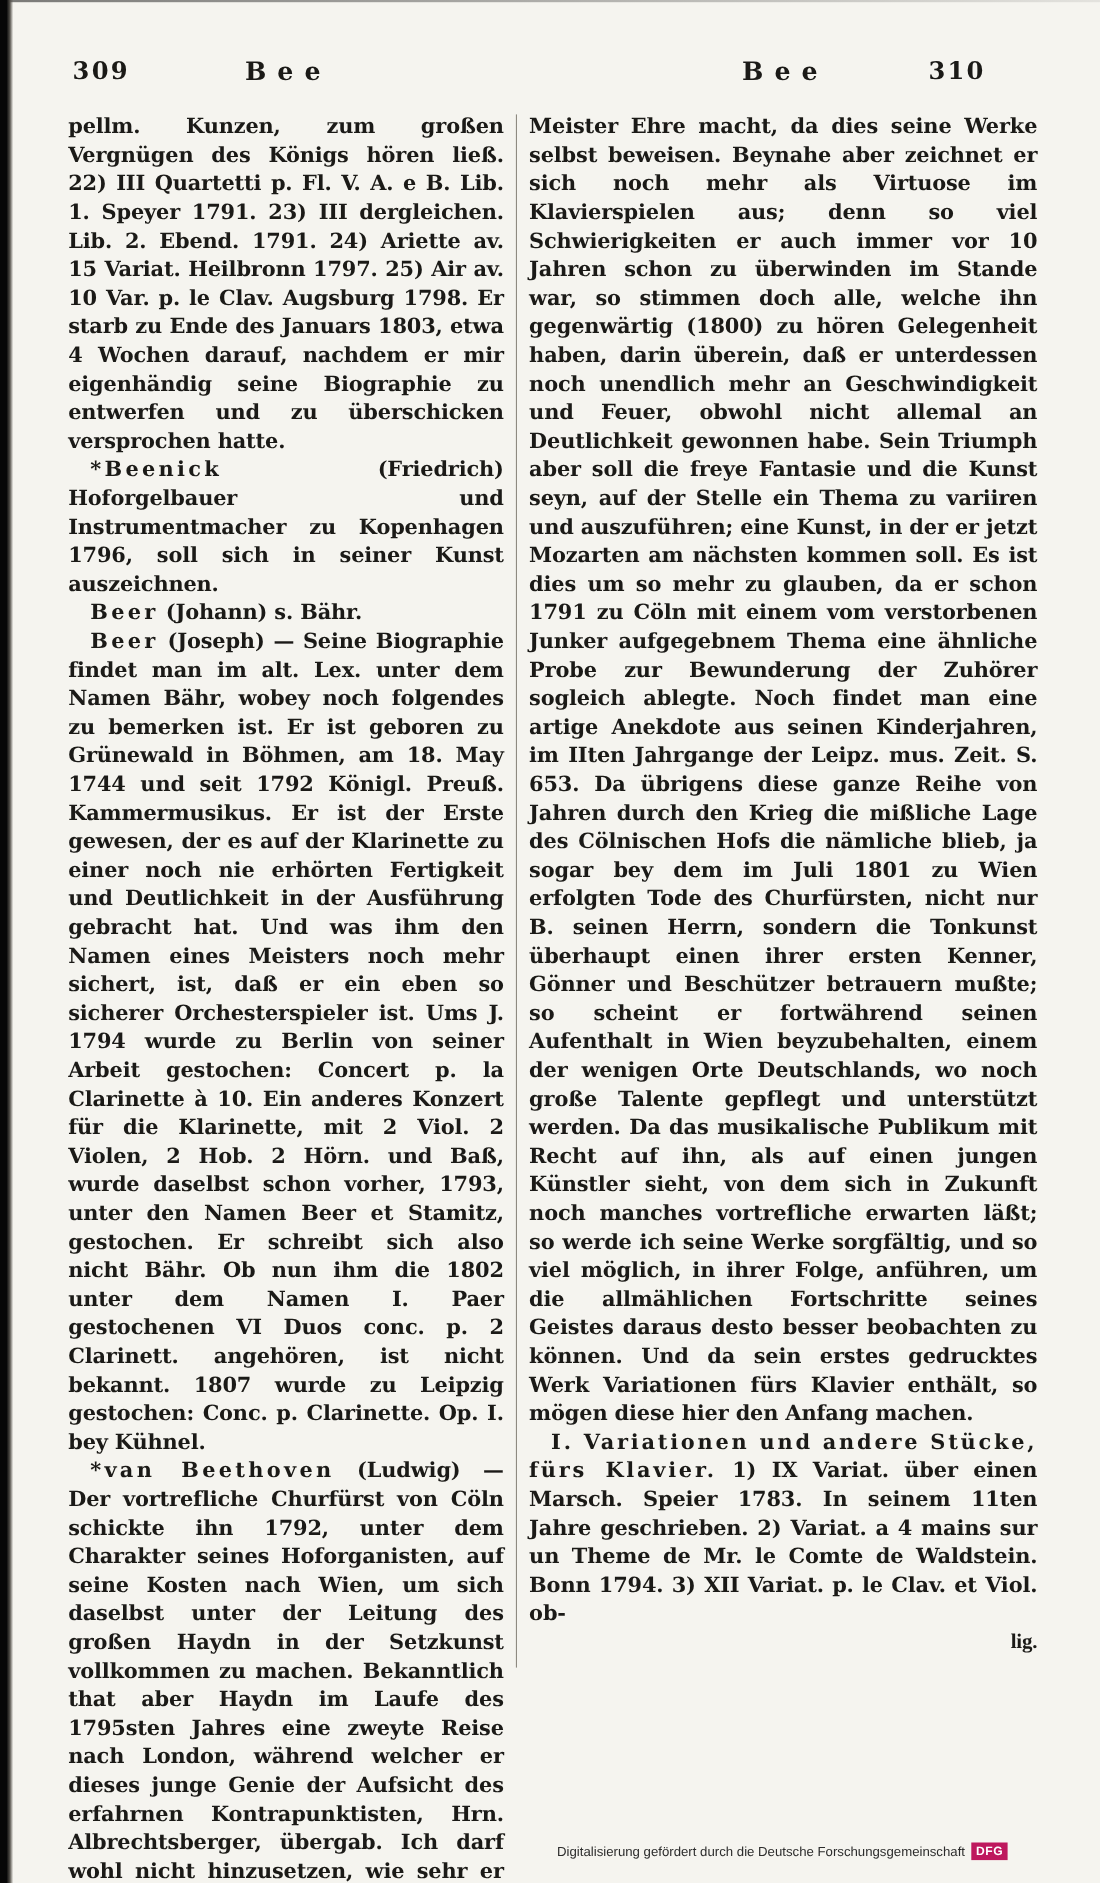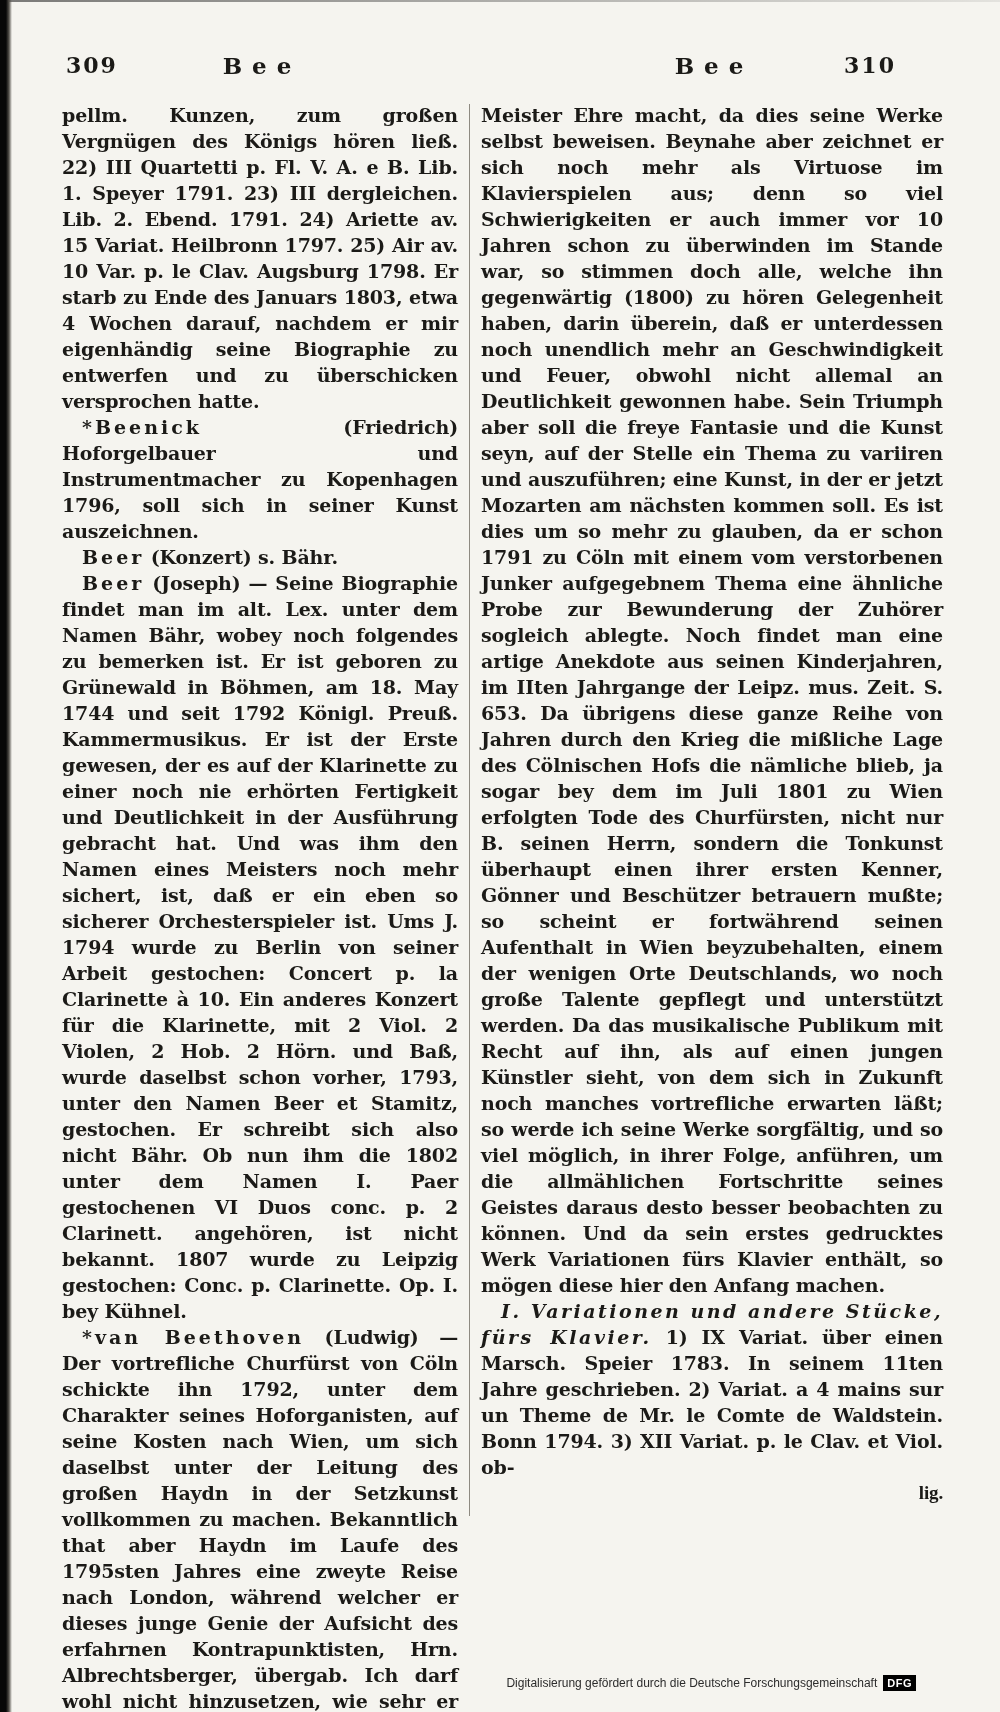--- a/index.html
+++ b/index.html
@@ -75,38 +75,38 @@
     background: #8e8a81;
     margin-left: 11px;
     margin-top: 2px;
   }
   .col-right { width: 462px; margin-left: 11px; }
 
   .para { margin: 0; }
   .indent   { text-indent: 20px; }
   .noindent { text-indent: 0; }
   .entry-name { letter-spacing: 3px; margin-top: 40px; }
-  .spaced     { letter-spacing: 2.5px; font-style: italic; }
+  .spaced     { letter-spacing: 2.5px; }
   .catchword  { margin: 0; text-align: right; font-family: Liberation Serif, serif; }
 
   
   .footer {
     position: absolute;
     bottom: 21px;
     right: 84px;
     display: flex;
     align-items: center;
     font-family: "Liberation Sans", sans-serif;
     font-size: 12px;
     color: #2c2c2c;
     font-weight: 400;
   }
   .dfg-logo {
     margin-left: 6px;
-    background: #000000;
+    background: #be185d;
     color: #ffffff;
     font-weight: bold;
     font-size: 11px;
     line-height: 14px;
     padding: 1px 4px;
     letter-spacing: 0.5px;
   }
 </style>
 </head>
 <body>
@@ -126,21 +126,21 @@
   <div class="columns">
 
     <div class="col col-left">
       <p class="para noindent">pellm. Kunzen, zum großen Vergnügen des Königs hören ließ. 22) III Quartetti p. Fl. V. A. e B. Lib. 1. Speyer 1791. 23) III dergleichen. Lib. 2. Ebend. 1791. 24) Ariette av. 15 Variat. Heilbronn 1797. 25) Air av. 10 Var. p. le Clav. Augsburg 1798. Er starb zu Ende des Januars 1803, etwa 4 Wochen darauf, nachdem er mir eigenhändig seine Biographie zu entwerfen und zu überschicken versprochen hatte.</p>
       <p class="para indent">
         <span class="entry-name">*Beenick</span>
         <span>(Friedrich) Hoforgelbauer und Instrumentmacher zu Kopenhagen 1796, soll sich in seiner Kunst auszeichnen.</span>
       </p>
       <p class="para indent">
         <span class="entry-name">Beer</span>
-        <span>(Konzert) s. Bähr.</span>
+        <span>(Johann) s. Bähr.</span>
       </p>
       <p class="para indent">
         <span class="entry-name">Beer</span>
         <span>(Joseph) — Seine Biographie findet man im alt. Lex. unter dem Namen Bähr, wobey noch folgendes zu bemerken ist. Er ist geboren zu Grünewald in Böhmen, am 18. May 1744 und seit 1792 Königl. Preuß. Kammermusikus. Er ist der Erste gewesen, der es auf der Klarinette zu einer noch nie erhörten Fertigkeit und Deutlichkeit in der Ausführung gebracht hat. Und was ihm den Namen eines Meisters noch mehr sichert, ist, daß er ein eben so sicherer Orchesterspieler ist. Ums J. 1794 wurde zu Berlin von seiner Arbeit gestochen: Concert p. la Clarinette à 10. Ein anderes Konzert für die Klarinette, mit 2 Viol. 2 Violen, 2 Hob. 2 Hörn. und Baß, wurde daselbst schon vorher, 1793, unter den Namen Beer et Stamitz, gestochen. Er schreibt sich also nicht Bähr. Ob nun ihm die 1802 unter dem Namen I. Paer gestochenen VI Duos conc. p. 2 Clarinett. angehören, ist nicht bekannt. 1807 wurde zu Leipzig gestochen: Conc. p. Clarinette. Op. I. bey Kühnel.</span>
       </p>
       <p class="para indent">
         <span class="entry-name">*van Beethoven</span>
         <span>(Ludwig) — Der vortrefliche Churfürst von Cöln schickte ihn 1792, unter dem Charakter seines Hoforganisten, auf seine Kosten nach Wien, um sich daselbst unter der Leitung des großen Haydn in der Setzkunst vollkommen zu machen. Bekanntlich that aber Haydn im Laufe des 1795sten Jahres eine zweyte Reise nach London, während welcher er dieses junge Genie der Aufsicht des erfahrnen Kontrapunktisten, Hrn. Albrechtsberger, übergab. Ich darf wohl nicht hinzusetzen, wie sehr er dem Unterrichte solcher</span>
       </p>
     </div>

